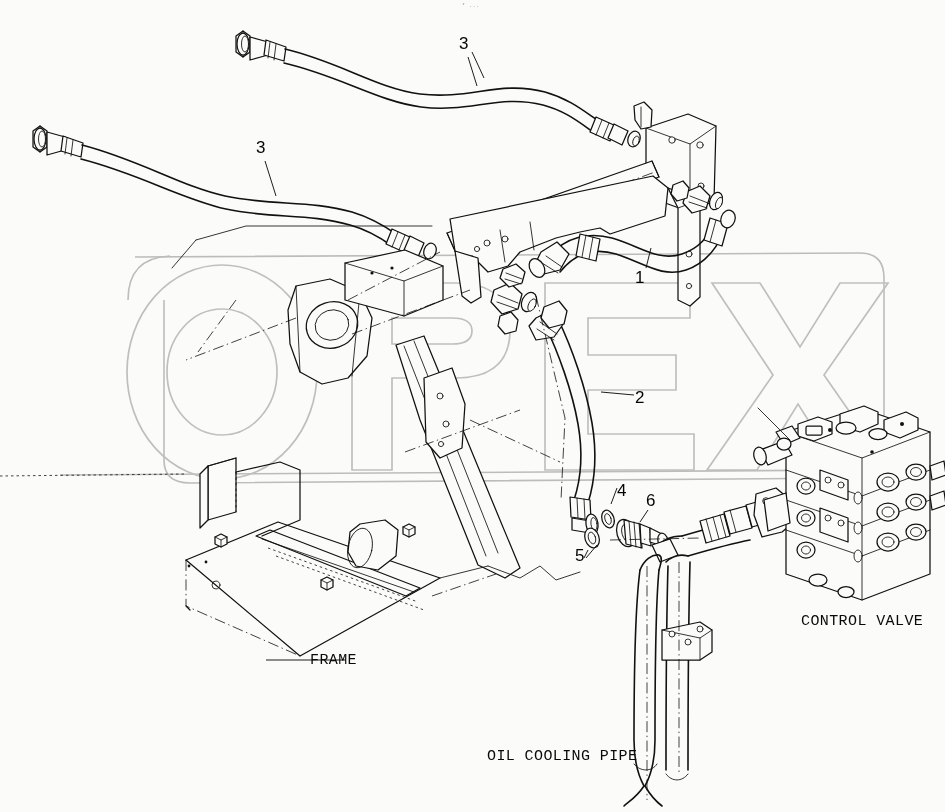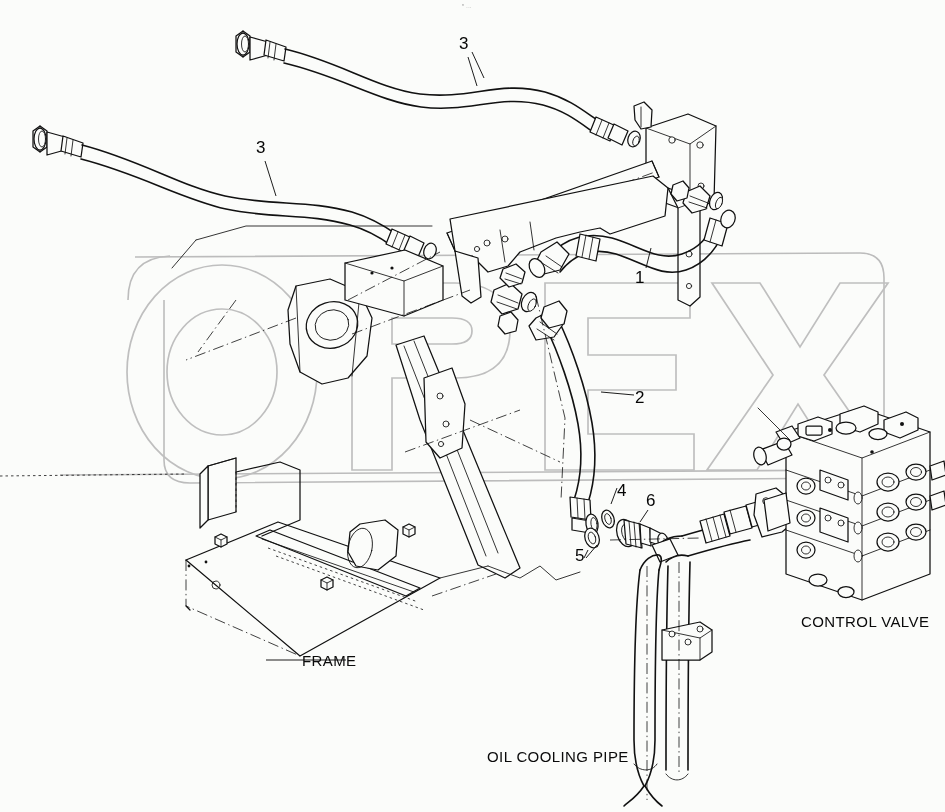--- a/index.html
+++ b/index.html
@@ -8,21 +8,21 @@
     font-family:"Liberation Sans", sans-serif;
     width:945px;height:812px;overflow:hidden;
   }
   #sheet{
     position:relative;width:945px;height:812px;
     background:#fbfcfa;
   }
   #sheet svg{position:absolute;left:0;top:0;}
   .lbl{
     position:absolute;
-    font-family:Liberation Sans, sans-serif;
+    font-family:Liberation Mono, monospace;
     color:#0a0a0a;
     white-space:nowrap;
     letter-spacing:0.4px;
   }
   .callout{
     position:absolute;
     font-family:"Liberation Sans", sans-serif;
     font-size:17px;color:#050505;
   }
   .caption{font-size:15px;}
@@ -393,17 +393,17 @@
   <div class="lbl tiny" style="left:462px;top:3px;">*  ...</div>
 
   <div class="callout" style="left:459px;top:34px;">3</div>
   <div class="callout" style="left:256px;top:138px;">3</div>
   <div class="callout" style="left:635px;top:268px;">1</div>
   <div class="callout" style="left:635px;top:388px;">2</div>
   <div class="callout" style="left:617px;top:481px;">4</div>
   <div class="callout" style="left:646px;top:491px;">6</div>
   <div class="callout" style="left:575px;top:546px;">5</div>
 
-  <div class="lbl caption" style="left:302px;top:652px;">FRAME</div>
+  <div class="lbl caption" style="left:310px;top:652px;">FRAME</div>
   <div class="lbl caption" style="left:487px;top:748px;">OIL COOLING PIPE</div>
   <div class="lbl caption" style="left:801px;top:613px;">CONTROL VALVE</div>
 
 </div>
 
 </body></html>

